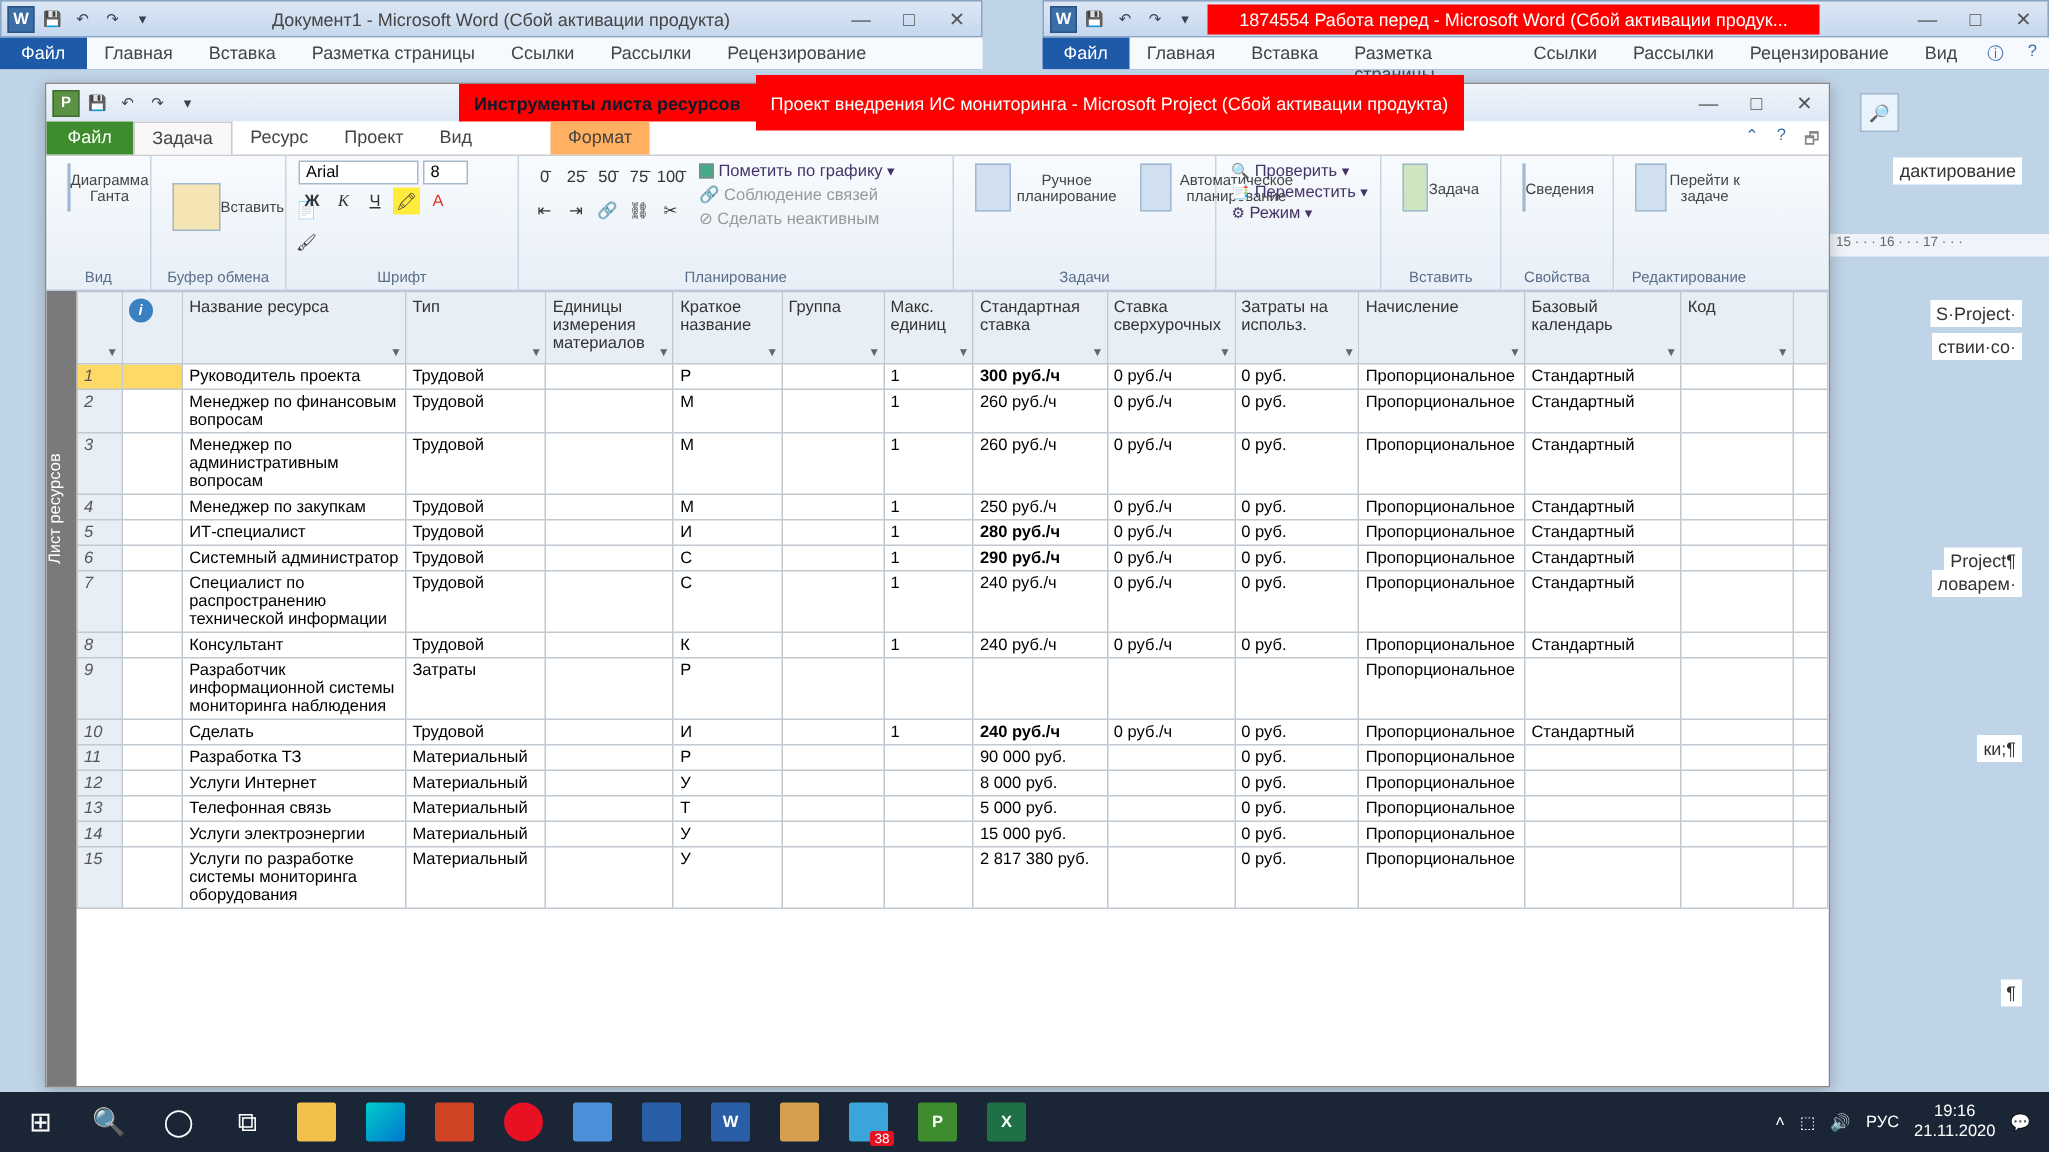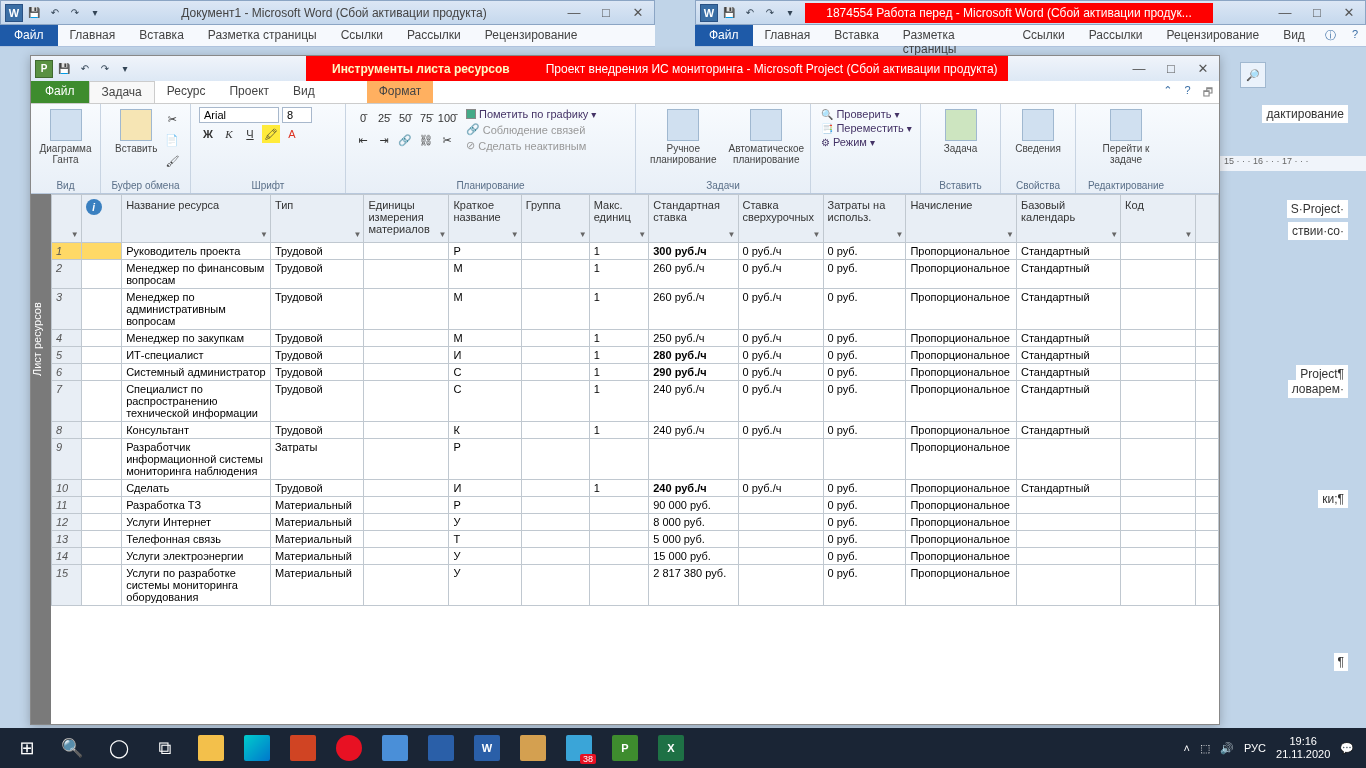--- a/index.html
+++ b/index.html
@@ -14,30 +14,30 @@
 .win-controls{display:flex;gap:8px;margin-left:auto;color:#555;}
 .win-controls span{width:24px;text-align:center;font-size:13px;}
 .word-tabs{position:absolute;height:22px;background:#f6f9fd;display:flex;border-bottom:1px solid #b0c4de;}
 .word-tabs.left{top:25px;left:0;width:655px;}
 .word-tabs.right{top:25px;left:695px;width:671px;}
 .file-tab{background:#1e5aa8;color:#fff;padding:3px 14px;font-size:12px;}
 .wtab{padding:3px 12px;color:#444;font-size:12px;}
 .project-window{position:absolute;top:55px;left:30px;width:1190px;height:670px;background:#fff;border:1px solid #888;box-shadow:0 2px 10px rgba(0,0,0,.25);}
 .prj-title{height:25px;background:linear-gradient(#f0f4fa,#dde8f5);display:flex;align-items:center;padding:0 4px;}
 .prj-icon{width:18px;height:18px;background:#5a9142;border:1px solid #406a2f;margin-right:3px;display:inline-flex;align-items:center;justify-content:center;color:#fff;font-weight:bold;font-size:10px;}
-.prj-title .tool-ctx{background:#ff0000;color:#fef9c3;padding:4px 26px;font-weight:bold;font-size:12px;height:25px;display:flex;align-items:center;}
-.prj-title .doc-name{background:#ff0000;color:#fff;padding:4px 10px;font-size:12px;height:25px;display:flex;align-items:center;}
+.prj-title .tool-ctx{background:#ff0000;color:#0f172a;padding:4px 10px;font-weight:bold;font-size:12px;height:25px;display:flex;align-items:center;}
+.prj-title .doc-name{background:#ff0000;color:#fff;padding:4px 10px;font-size:12px;height:37px;display:flex;align-items:center;}
 .prj-tabs{height:23px;background:#fff;display:flex;border-bottom:1px solid #ccc;}
 .prj-tabs .file-tab{background:#3e8c2e;}
 .prj-tabs .wtab.active{background:#f8f8f8;border:1px solid #ccc;border-bottom:none;}
 .prj-tabs .wtab.fmt{background:#ffb060;}
 .ribbon{height:90px;background:linear-gradient(#f8fbfe,#e8eff7);border-bottom:1px solid #b8c8dc;display:flex;}
 .rgroup{border-right:1px solid #c8d4e2;padding:3px 8px 2px;display:flex;flex-direction:column;position:relative;}
 .rgroup-label{position:absolute;bottom:2px;left:0;right:0;text-align:center;font-size:10px;color:#5a6f88;}
-.rbig{display:flex;flex-direction:column;align-items:center;padding:2px 6px;cursor:default;}
+.rbig{display:flex;flex-direction:row;align-items:center;padding:2px 6px;cursor:default;}
 .rbig-icon{width:32px;height:32px;background:#d0e0f0;border:1px solid #a0b8d0;margin-bottom:2px;}
 .rbig-lbl{font-size:10px;color:#444;text-align:center;line-height:11px;}
 .rrow{display:flex;align-items:center;gap:3px;margin-bottom:2px;}
 .font-sel{border:1px solid #a8b8cc;background:#fff;padding:1px 18px 1px 4px;font-size:11px;min-width:80px;}
 .fbtn{width:18px;height:18px;display:inline-flex;align-items:center;justify-content:center;font-size:11px;color:#333;border:1px solid transparent;}
 .fbtn.bold{font-weight:bold;}
 .fbtn.italic{font-style:italic;font-family:serif;}
 .fbtn.under{text-decoration:underline;}
 .small-link{font-size:10px;color:#436;padding:1px 2px;display:flex;align-items:center;gap:3px;}
 .small-link.dim{color:#999;}

